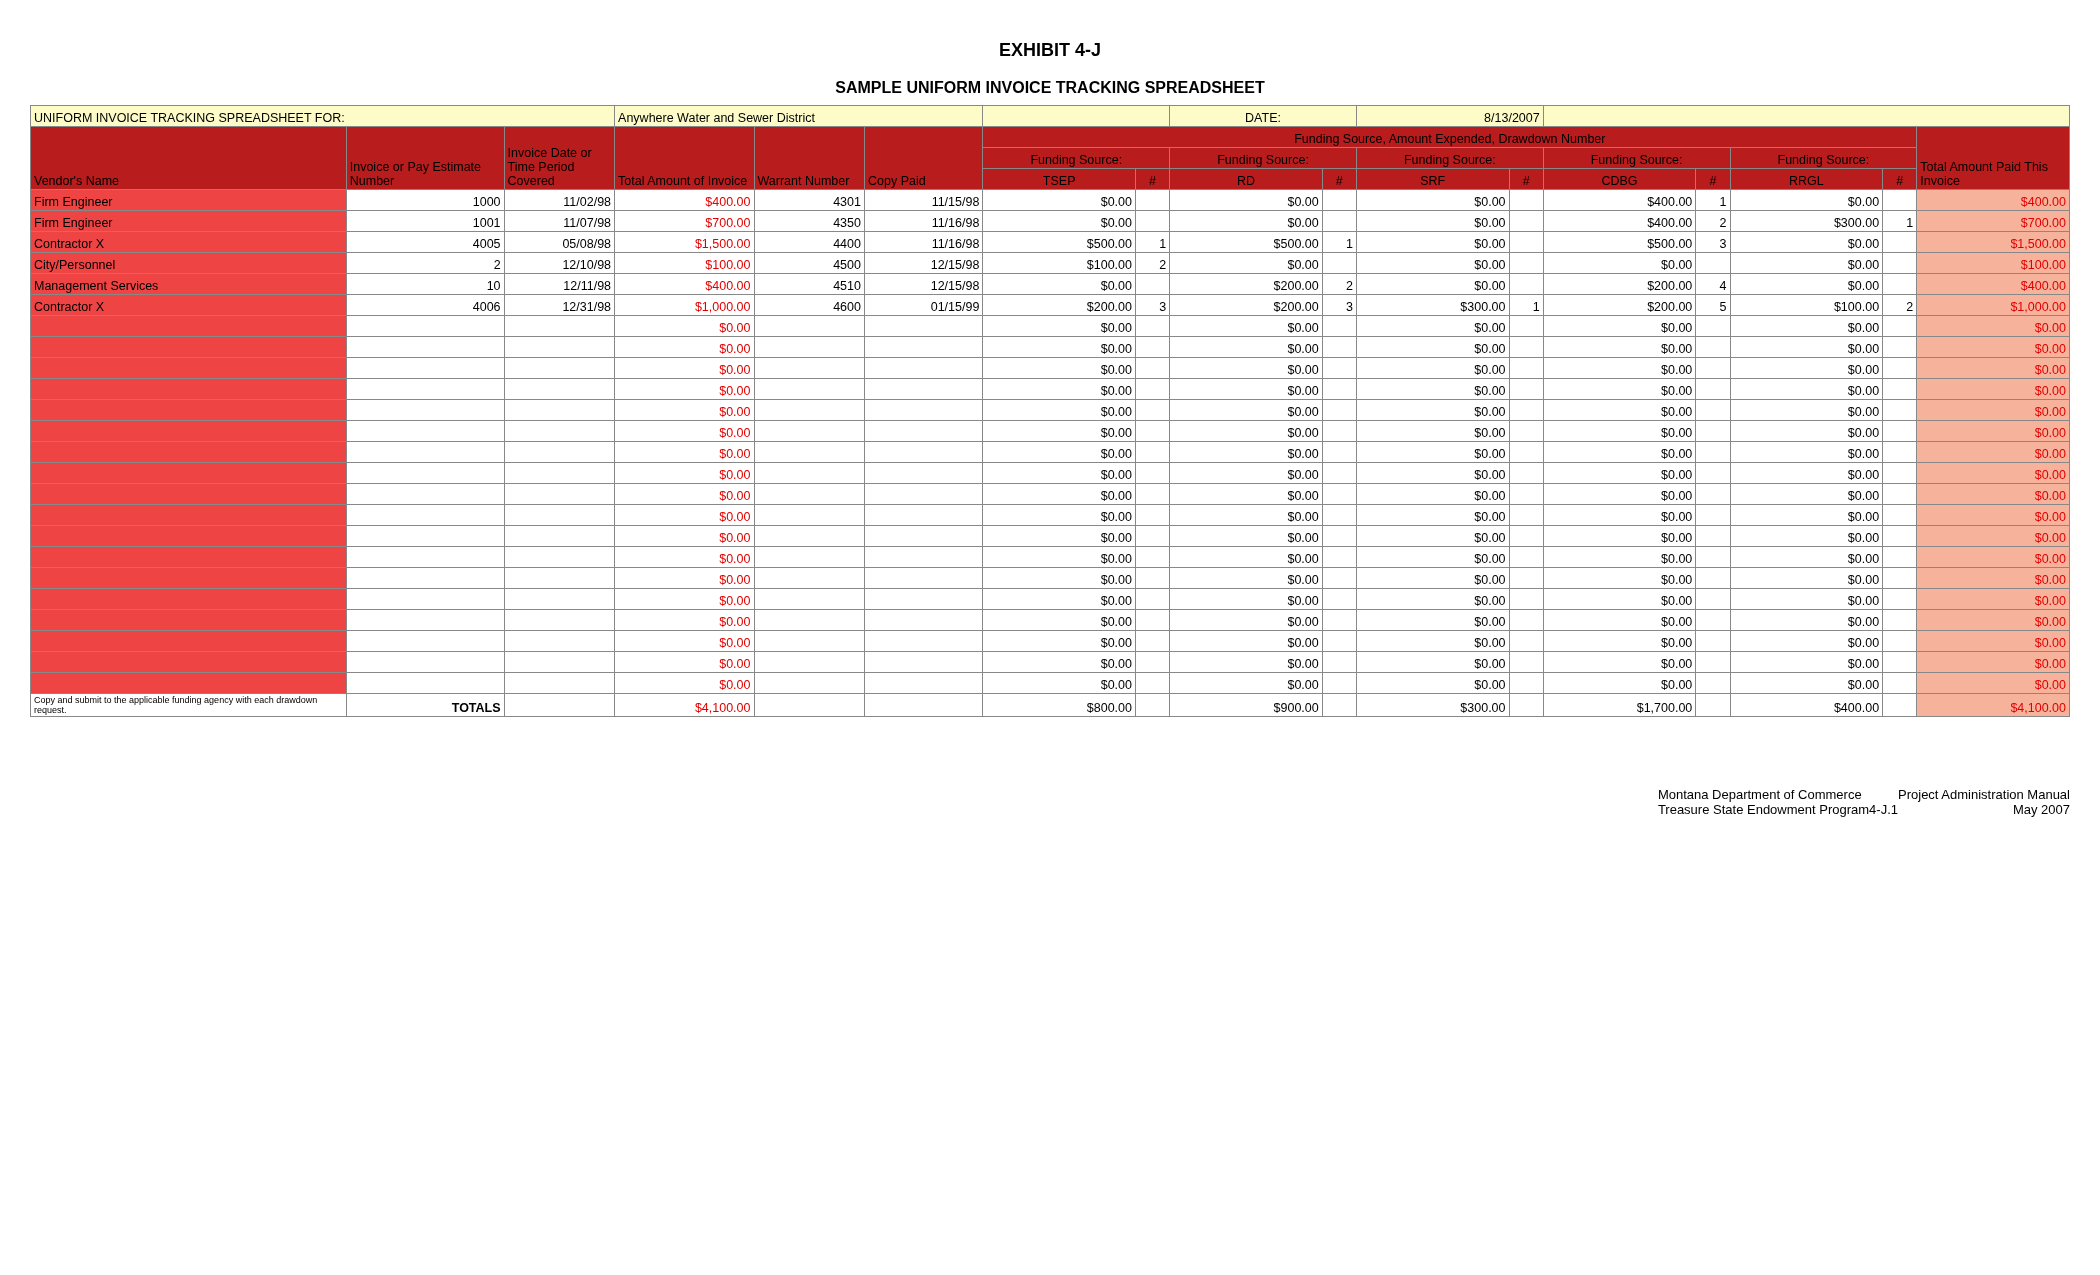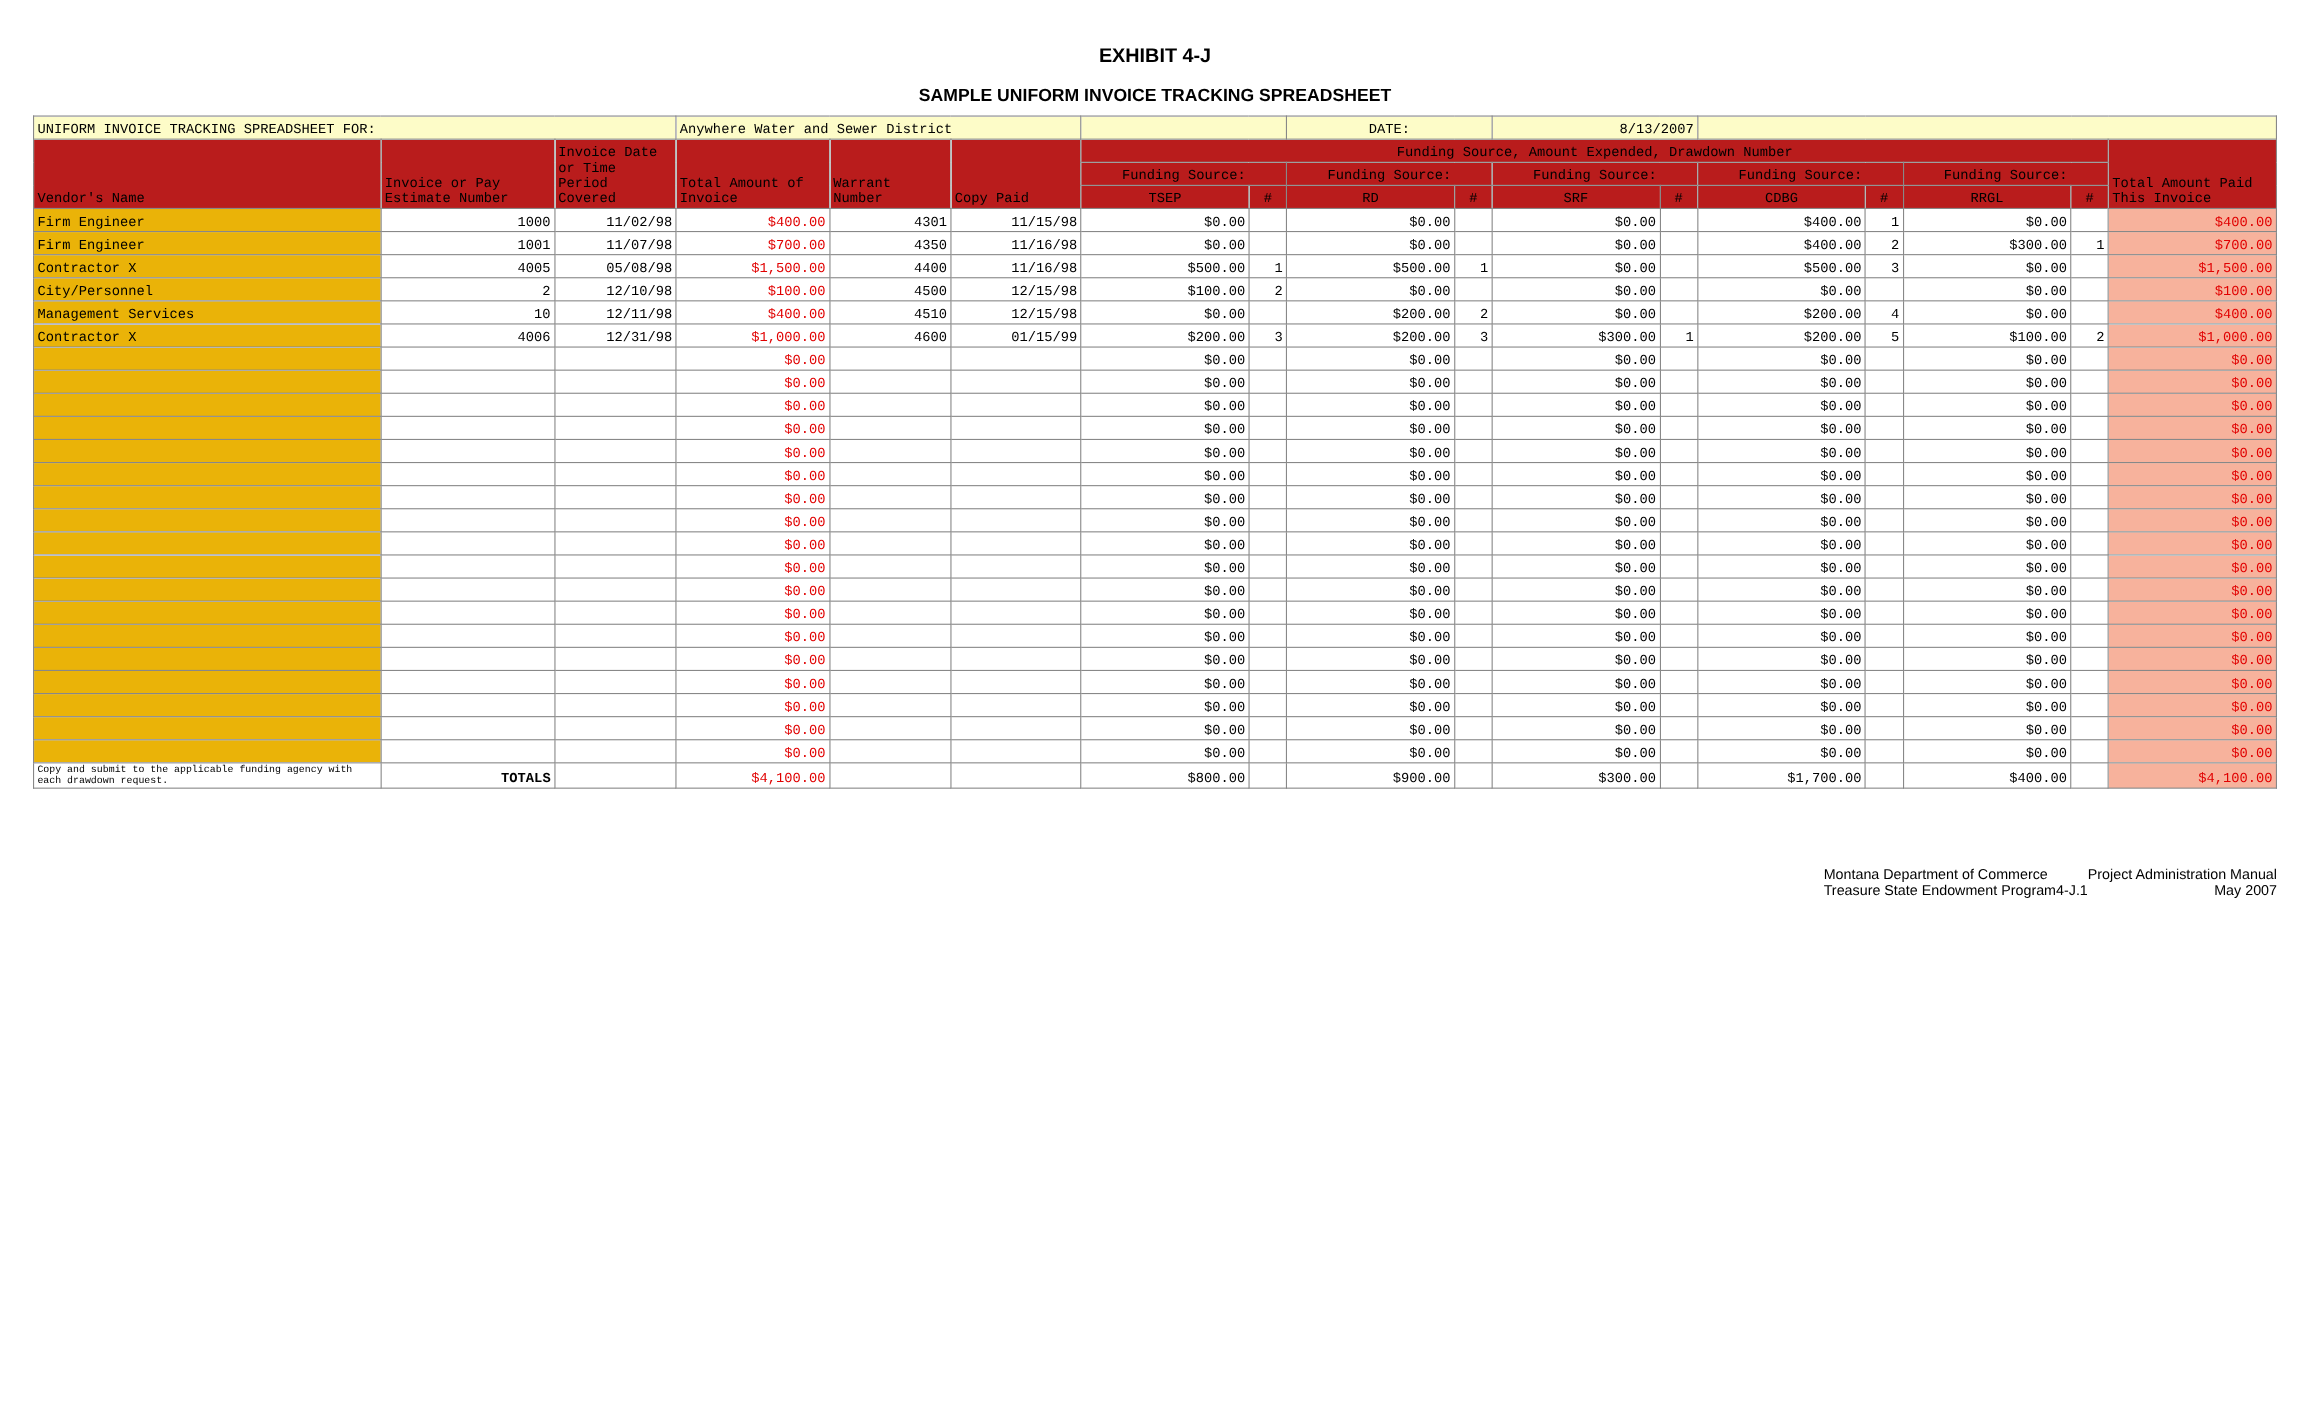--- a/index.html
+++ b/index.html
@@ -19,34 +19,33 @@
   .subtitle {
     text-align: center;
     font-weight: bold;
     font-size: 16px;
     margin-bottom: 8px;
   }
   table {
     border-collapse: collapse;
     width: 100%;
     table-layout: fixed;
-    font-family: Liberation Mono, monospace;
   }
   td, th {
     border: 1px solid #888;
     padding: 1px 3px;
     font-size: 12.5px;
     vertical-align: bottom;
     height: 18px;
     overflow: hidden;
     white-space: nowrap;
   }
   .yellow { background: #fdfcc8; }
   .gray  { background: #b91c1c; }
-  .cyan  { background: #eab308; }
+  .cyan  { background: #ef4444; }
   .salmon{ background: #f7b29c; }
   .red   { color: #e10000; }
   .center{ text-align: center; }
   .right { text-align: right; }
   .left  { text-align: left; }
   .bold  { font-weight: bold; }
   .footnote {
     font-size: 9px;
     white-space: normal;
     vertical-align: middle;

